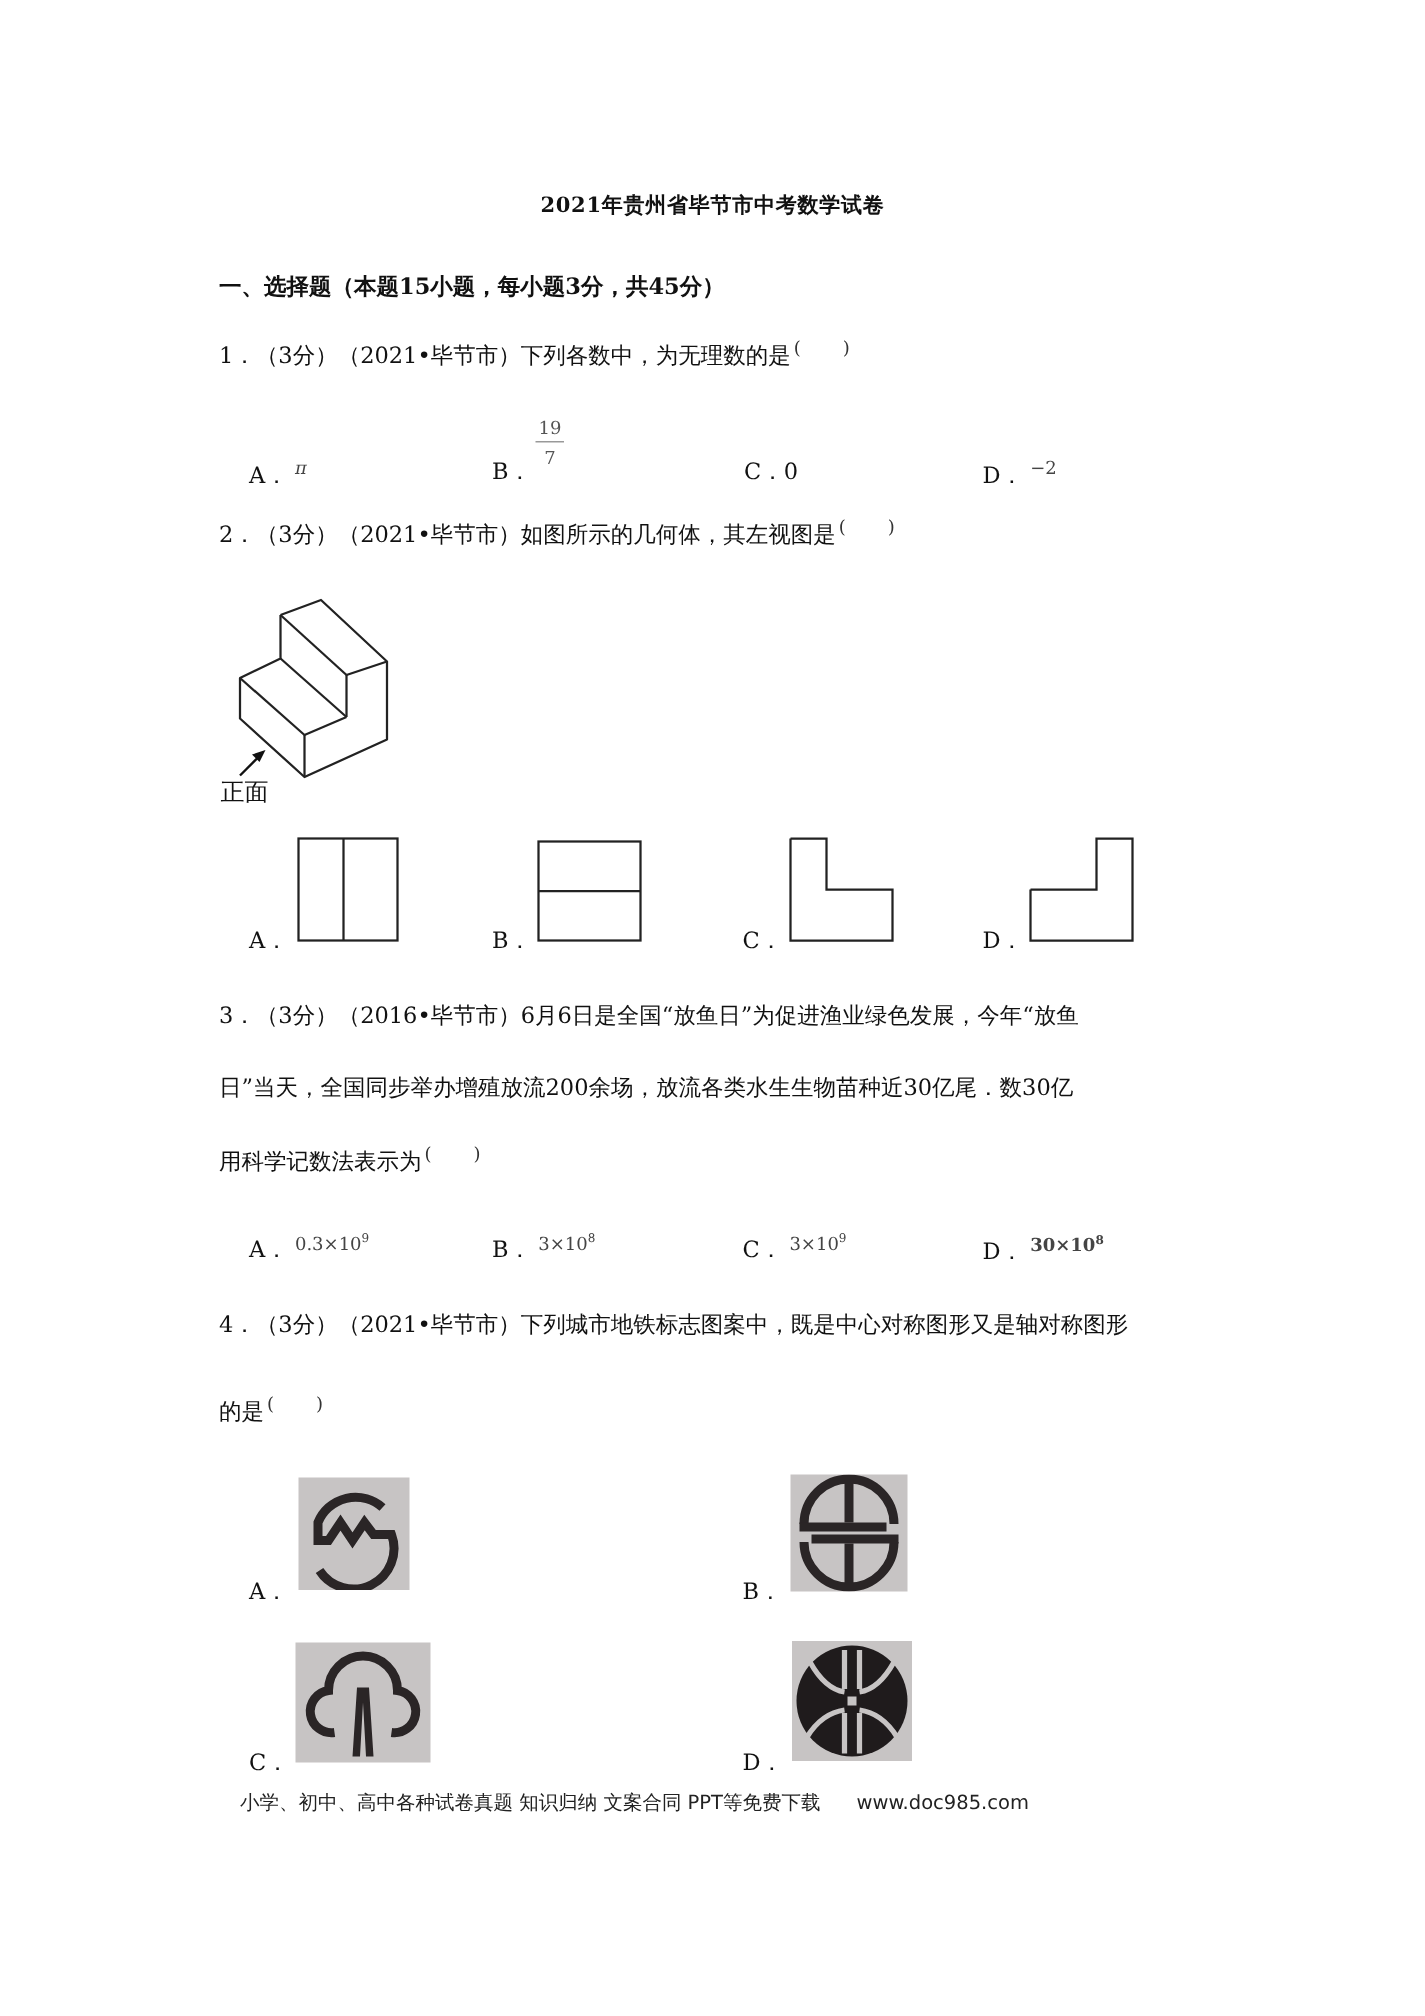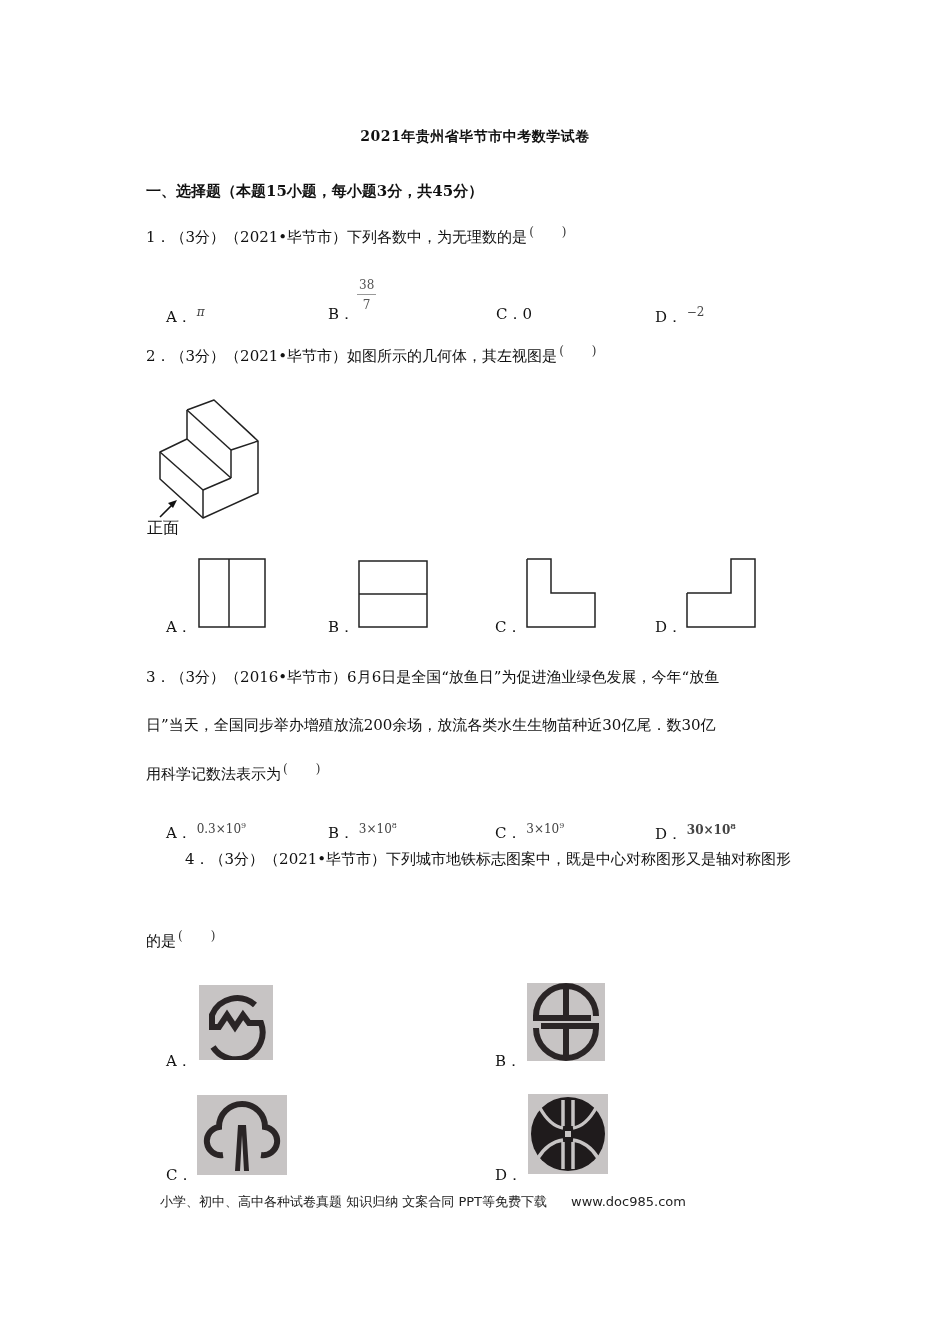--- a/index.html
+++ b/index.html
@@ -31,21 +31,21 @@
   <span>1．</span><span>（3分）（2021•毕节市）下列各数中，为无理数的是</span><span class="paren"><span>(</span><span class="gap"></span><span>)</span></span>
 </div>
 <div class="abs opt" style="left:166px; top:305px;">
   <span>A．</span>
   <span class="math" style="vertical-align:6px; font-style:italic;">π</span>
 </div>
 <div class="abs opt" style="left:328px; top:305px;">
   <span>B．</span>
 </div>
 <div class="abs frac" style="left:357px; top:278px;">
-  <span class="num">38</span>
+  <span class="num">19</span>
   <span class="den">7</span>
 </div>
 <div class="abs opt" style="left:496px; top:305px;">
   <span>C．</span><span>0</span>
 </div>
 <div class="abs opt" style="left:655px; top:305px;text-align:center;">
   <span>D．</span>
   <span class="math" style="vertical-align:6px;">−2</span>
 </div>
 
@@ -105,21 +105,21 @@
 </div>
 <div class="abs opt" style="left:495px; top:821px;">
   <span>C．</span>
   <span class="math" style="vertical-align:5px;"><span>3×10</span><sup>9</sup></span>
 </div>
 <div class="abs opt" style="left:655px; top:821px;">
   <span>D．</span>
   <span class="math" style="vertical-align:5px;font-weight:bold;"><span>30×10</span><sup>8</sup></span>
 </div>
 
-<div class="abs q" style="left:146px; top:852px;margin-left:39px;">
+<div class="abs q" style="left:146px; top:876px;">
   <span>4．</span><span>（3分）（2021•毕节市）下列城市地铁标志图案中，既是中心对称图形又是轴对称图形</span>
 </div>
 <div class="abs q" style="left:146px; top:930px;">
   <span>的是</span><span class="paren"><span>(</span><span class="gap"></span><span>)</span></span>
 </div>
 
 <div class="abs opt" style="left:166px; top:1052px;"><span>A．</span></div>
 <svg class="abs logo" style="left:199px; top:985px;" width="74" height="75" viewBox="0 0 74 75">
   <g fill="none" stroke="#2a2526" stroke-width="6" stroke-linecap="butt">
     <path d="M 56 20 A 27 27 0 0 0 13 30 L 13 42 L 20 42 L 28 30 L 36 42 L 44 30 L 50 38 L 62 38 A 27 27 0 0 1 14 62"></path>

